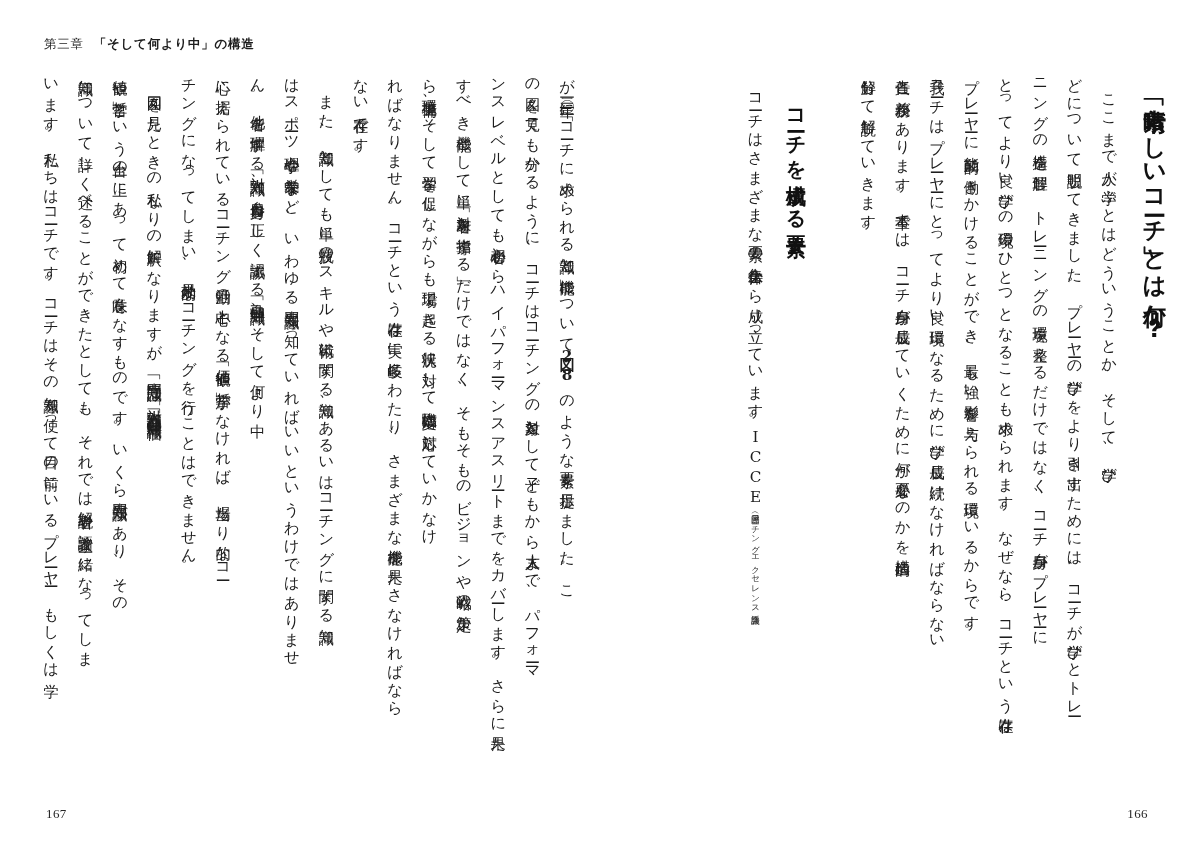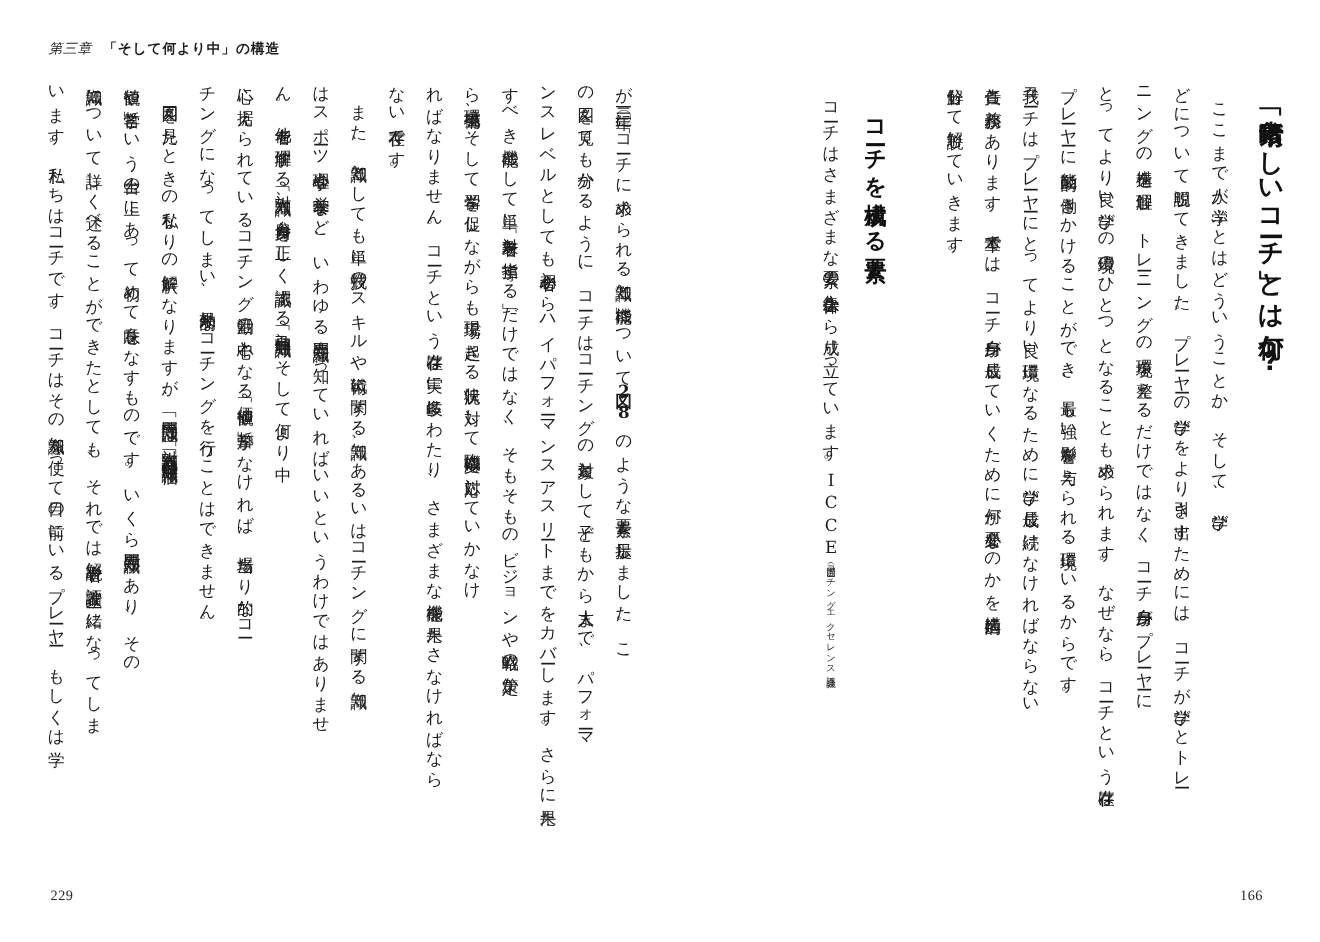--- a/index.html
+++ b/index.html
@@ -25,21 +25,21 @@
   .running-head {
     position: absolute;
     left: 44px;
     top: 36px;
     font-size: 12.5px;
     letter-spacing: 0.06em;
     color: #1c1c1c;
     white-space: nowrap;
     font-family: "DejaVu Sans", "Liberation Sans", sans-serif;
   }
-  .running-head .rh-chapter { font-weight: 400; font-style: italic; }
+  .running-head .rh-chapter { font-weight: 400; }
   .running-head .rh-sep { display: inline-block; width: 10px; }
   .running-head .rh-title { font-weight: 700; }
 
   
   .folio {
     position: absolute;
     bottom: 34px;
     font-size: 13px;
     color: #262626;
     letter-spacing: 0.03em;
@@ -201,16 +201,16 @@
         <div class="tcol indent1">同図を見たときの私なりの解釈になりますが、「専門知識」は「対人知識」「自己理解知識」「価</div>
         <div class="tcol">値観や哲学」という土台の上にあって初めて意味をなすものです。いくら専門知識があり、その</div>
         <div class="tcol">知識について詳しく述べることができたとしても、それでは解説者や評論家と一緒になってしま</div>
         <div class="tcol">います。私たちはコーチです。コーチはその知識を使って目の前にいるプレーヤー、もしくは学</div>
 
       </div>
     </div>
 
   </div>
 
-  <div class="folio folio-left">229</div>
+  <div class="folio folio-left">167</div>
   <div class="folio folio-right">166</div>
 
 </div>
 
 </body></html>

